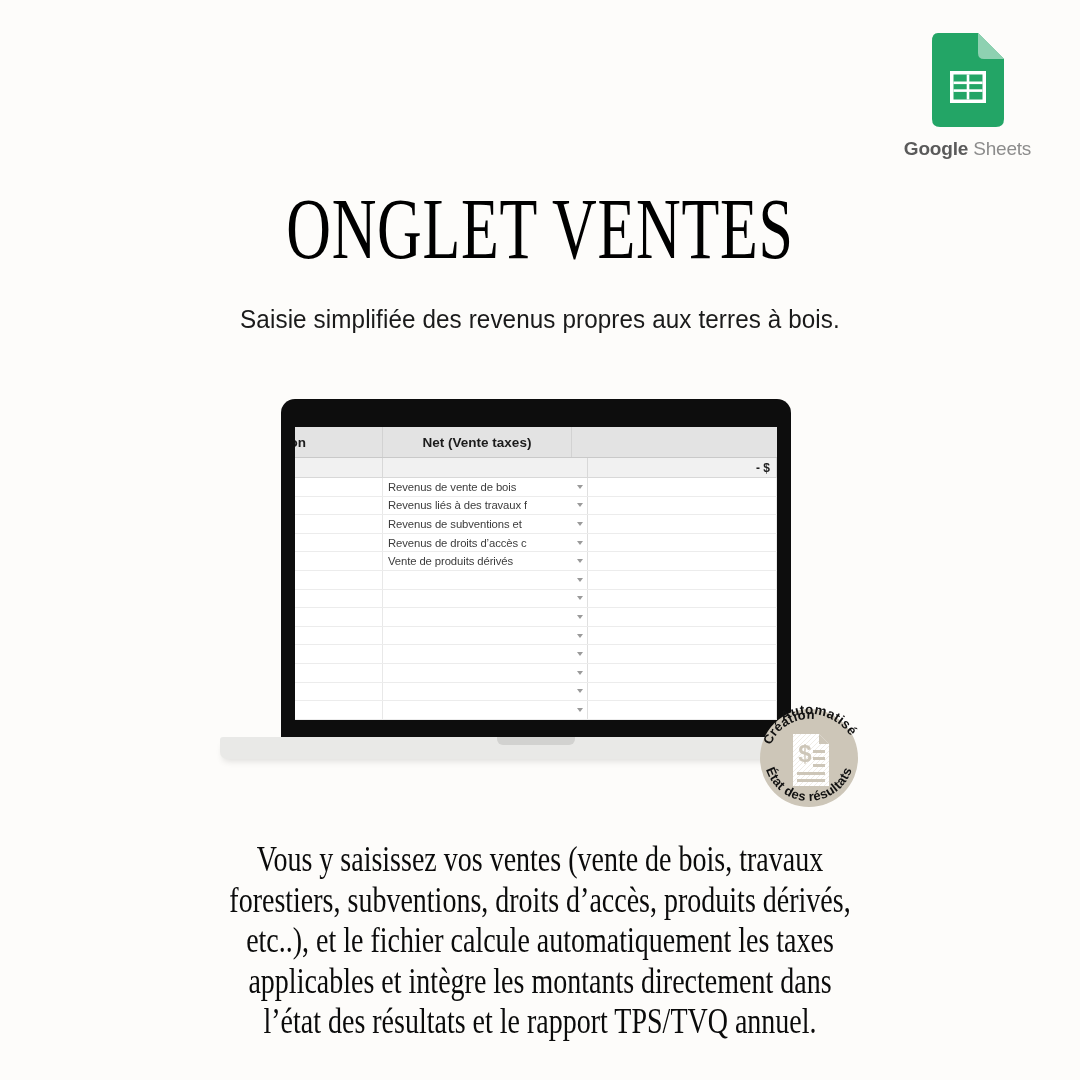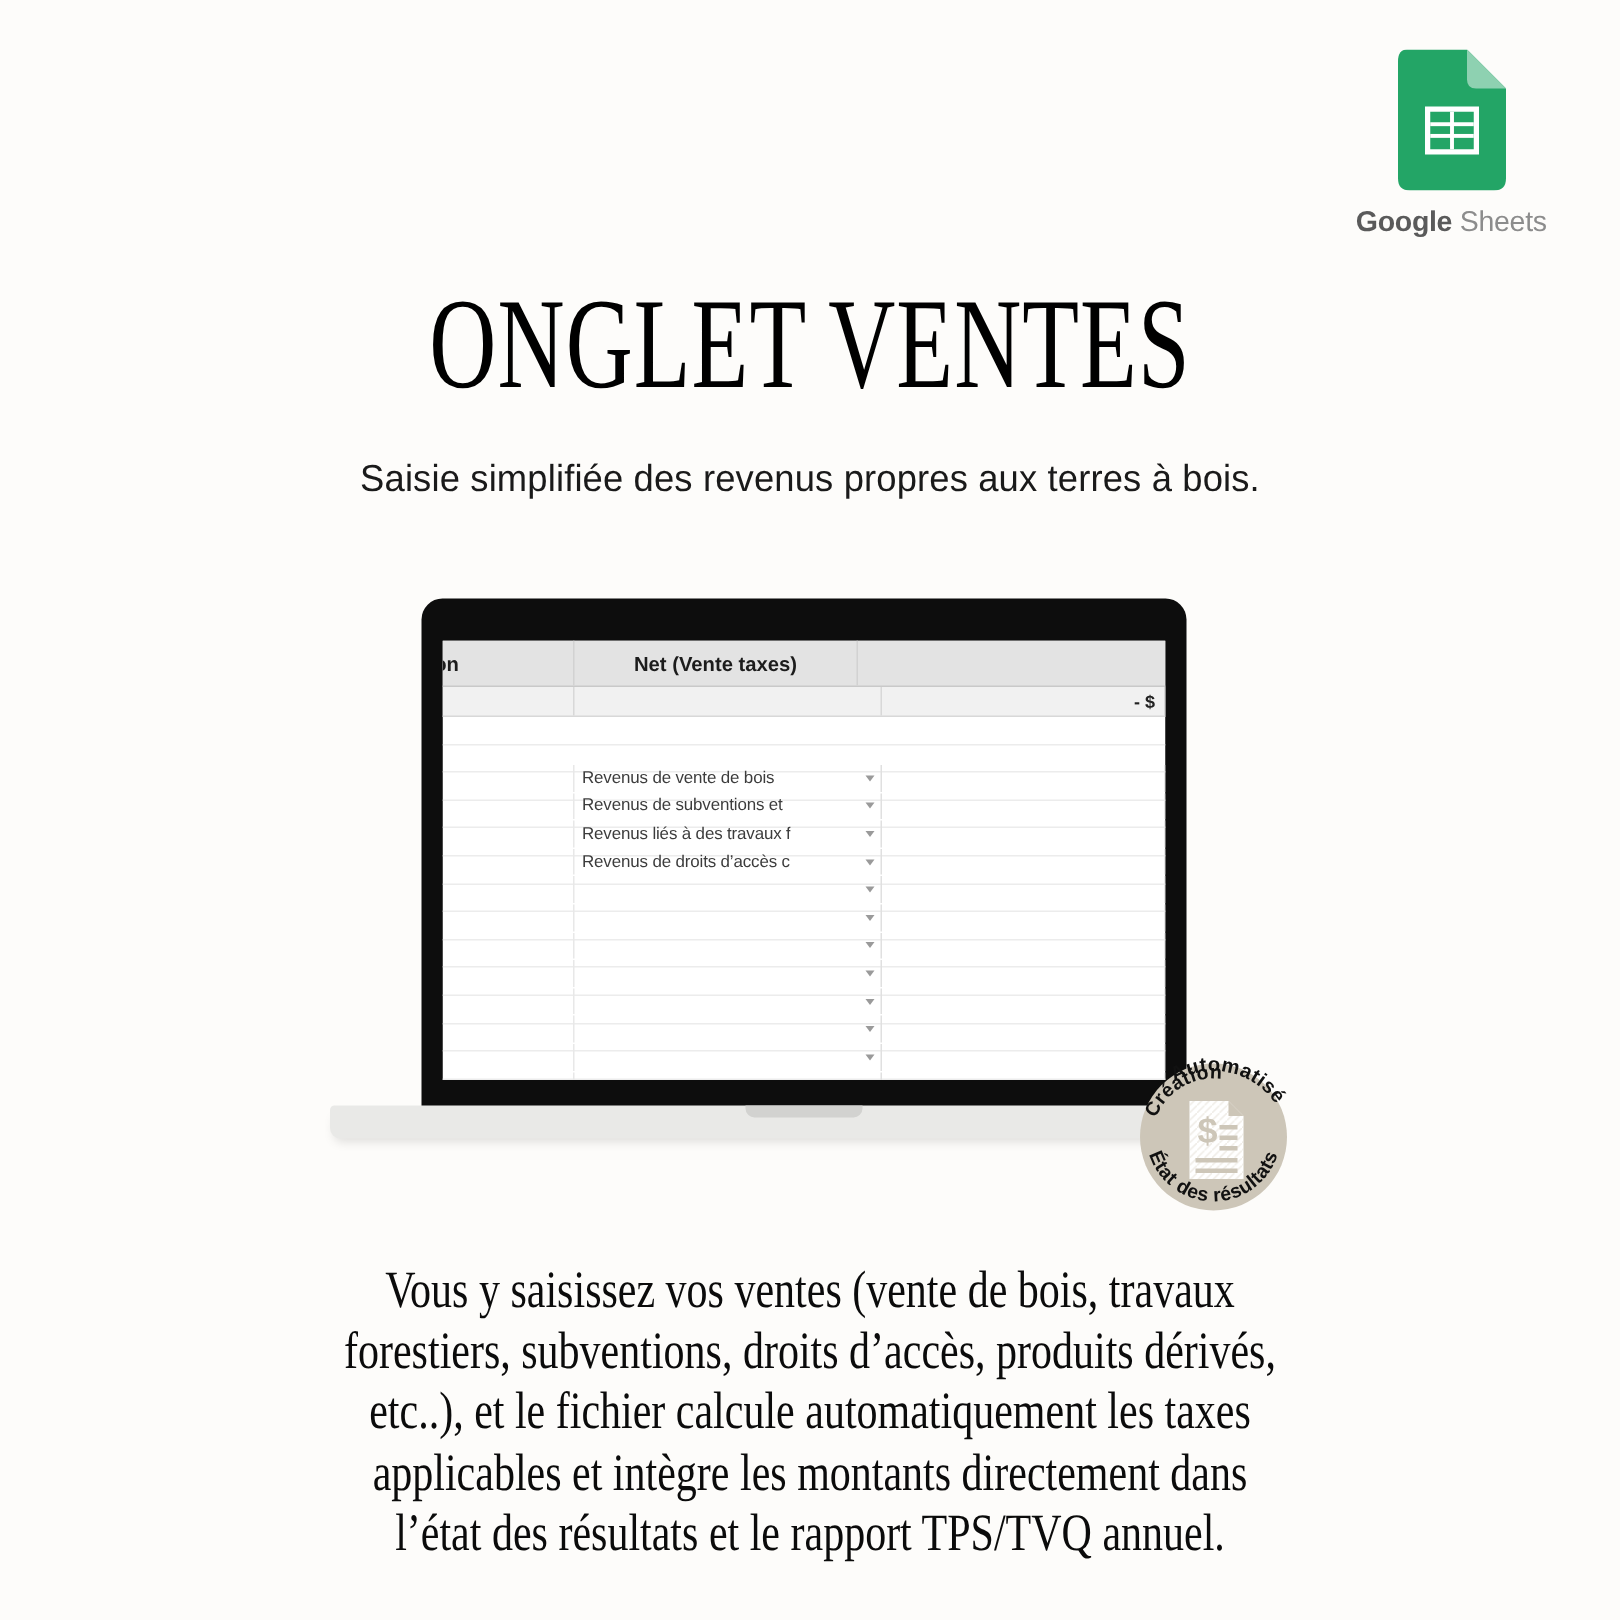--- a/index.html
+++ b/index.html
@@ -179,21 +179,20 @@
   }
 
   .data-row { height: 18.6px; border-bottom: 1px solid #ececec; }
   .cell {
     height: 100%;
     border-right: 1px solid #e0e0e0;
     display: flex;
     align-items: center;
     position: relative;
     overflow: hidden;
-    margin-top: 32px;
   }
   .cell.blank { border-right: 1px solid #e8e8e8; }
   .cell-text {
     font-size: 11.3px;
     color: #3c3c3c;
     white-space: nowrap;
     padding-left: 5px;
     overflow: hidden;
     letter-spacing: -0.1px;
   }
@@ -297,45 +296,57 @@
               </div>
               <div class="cell c-net blank">
                 <span class="cell-text"></span>
               </div>
             </div>
             <div class="sheet-row data-row">
               <div class="cell c-desc blank">
                 <span class="cell-text"></span>
               </div>
               <div class="cell c-compte">
+                <span class="cell-text">Revenus liés à des travaux f</span>
+                <span class="dd-arrow"></span>
+              </div>
+              <div class="cell c-net blank">
+                <span class="cell-text"></span>
+              </div>
+            </div>
+            <div class="sheet-row data-row">
+              <div class="cell c-desc blank">
+                <span class="cell-text"></span>
+              </div>
+              <div class="cell c-compte">
                 <span class="cell-text">Revenus de subventions et</span>
                 <span class="dd-arrow"></span>
               </div>
               <div class="cell c-net blank">
                 <span class="cell-text"></span>
               </div>
             </div>
             <div class="sheet-row data-row">
               <div class="cell c-desc blank">
                 <span class="cell-text"></span>
               </div>
               <div class="cell c-compte">
-                <span class="cell-text">Revenus liés à des travaux f</span>
-                <span class="dd-arrow"></span>
-              </div>
-              <div class="cell c-net blank">
-                <span class="cell-text"></span>
-              </div>
-            </div>
-            <div class="sheet-row data-row">
-              <div class="cell c-desc blank">
-                <span class="cell-text"></span>
-              </div>
-              <div class="cell c-compte">
                 <span class="cell-text">Revenus de droits d’accès c</span>
+                <span class="dd-arrow"></span>
+              </div>
+              <div class="cell c-net blank">
+                <span class="cell-text"></span>
+              </div>
+            </div>
+            <div class="sheet-row data-row">
+              <div class="cell c-desc blank">
+                <span class="cell-text"></span>
+              </div>
+              <div class="cell c-compte">
+                <span class="cell-text">Vente de produits dérivés</span>
                 <span class="dd-arrow"></span>
               </div>
               <div class="cell c-net blank">
                 <span class="cell-text"></span>
               </div>
             </div>
             <div class="sheet-row data-row">
               <div class="cell c-desc blank">
                 <span class="cell-text"></span>
               </div>

